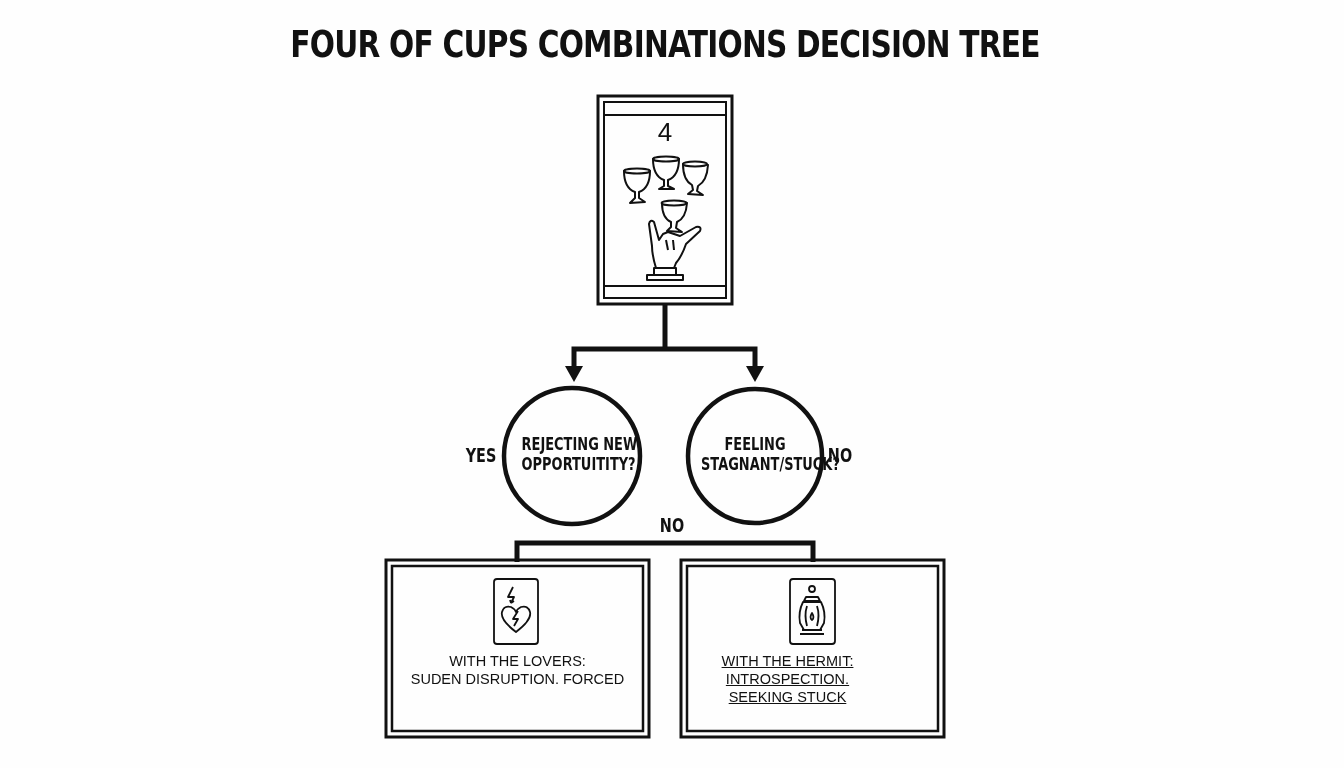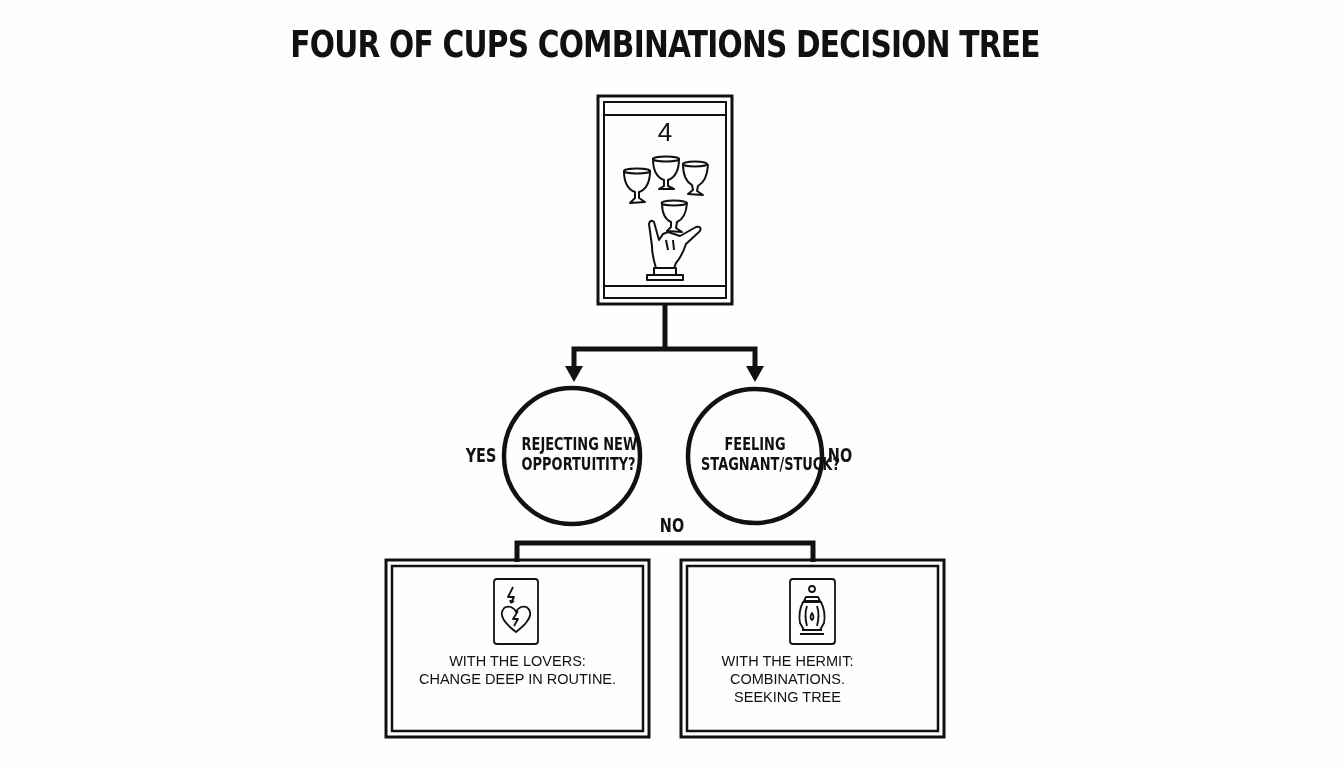--- a/index.html
+++ b/index.html
@@ -95,19 +95,19 @@
 </div>
 <div class="circle-text cond" style="left:680px; top:434px; width:150px;">
   <div>FEELING</div>
   <div>STAGNANT/STUCK?</div>
 </div>
 <div class="abs cond label" style="left:818px; top:444px; width:44px; text-align:center;">NO</div>
 <div class="abs cond label" style="left:650px; top:514px; width:44px; text-align:center;">NO</div>
 
 <div class="box-text" style="left:392px; top:652px; width:251px;">
   <div>WITH THE LOVERS:</div>
-  <div>CHANGE DEEP IN ROUTINE.</div>
+  <div>SUDEN DISRUPTION. FORCED</div>
 </div>
-<div class="box-text" style="left:687px; top:652px; width:201px;">
+<div class="box-text" style="left:687px; top:652px; width:201px;text-decoration:underline;">
   <div>WITH THE HERMIT:</div>
-  <div>COMBINATIONS.</div>
-  <div>SEEKING TREE</div>
+  <div>INTROSPECTION.</div>
+  <div>SEEKING STUCK</div>
 </div>
 
 </body></html>

